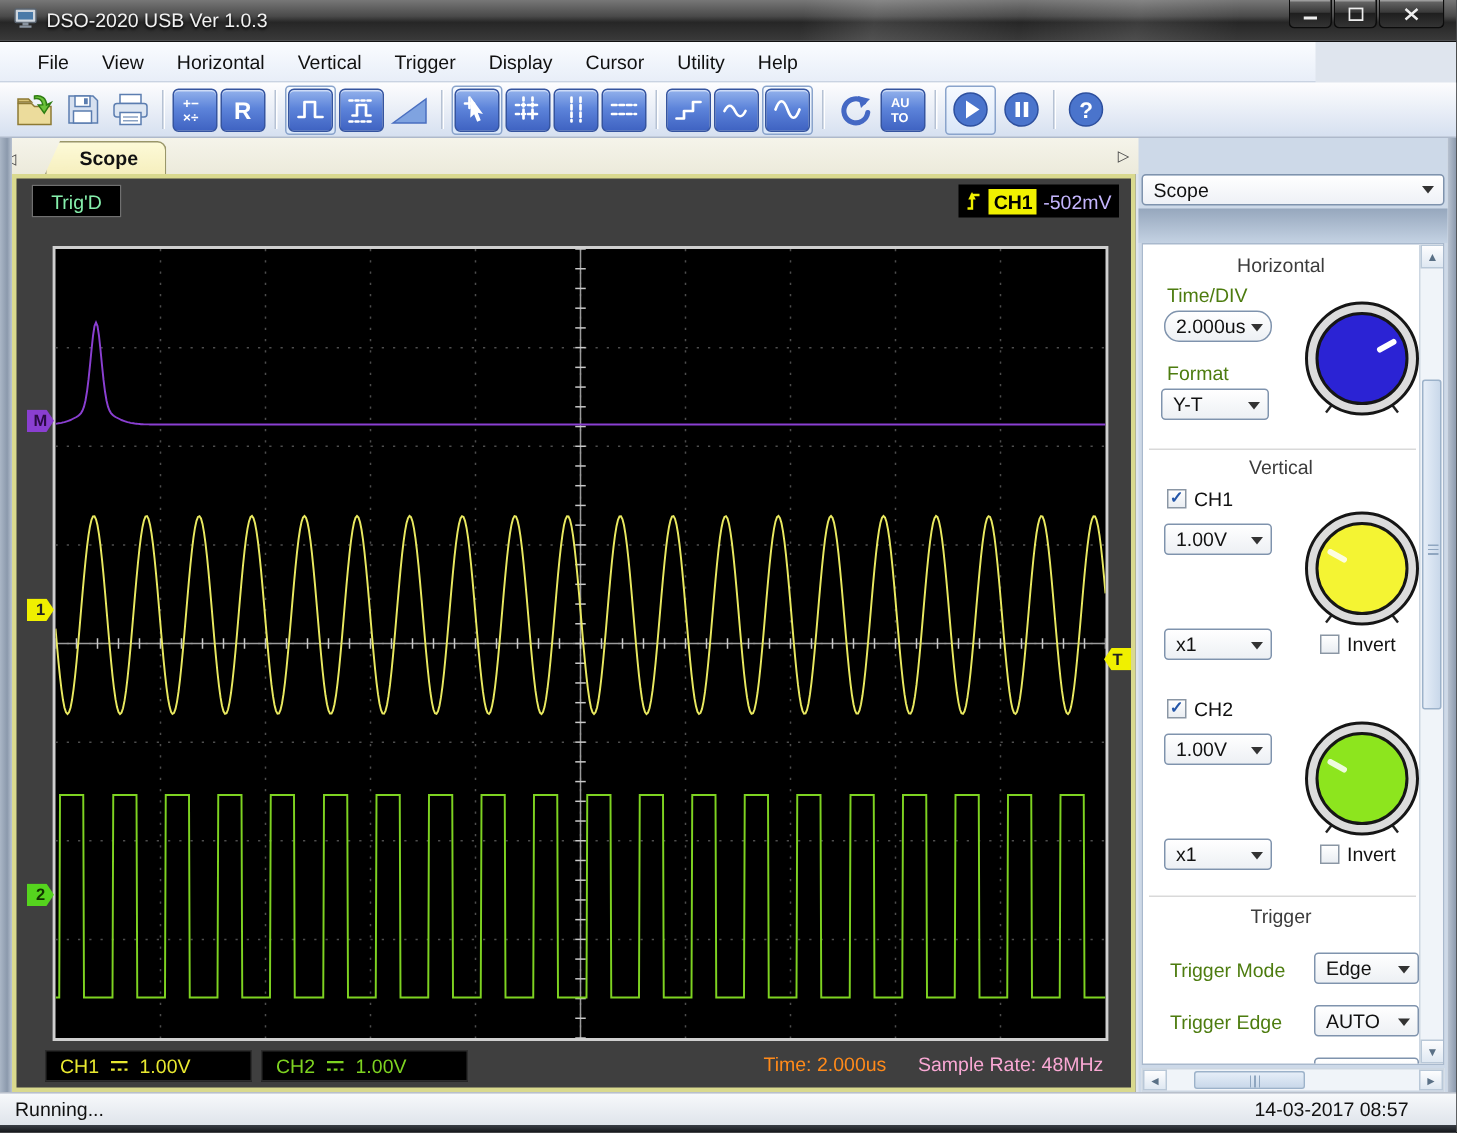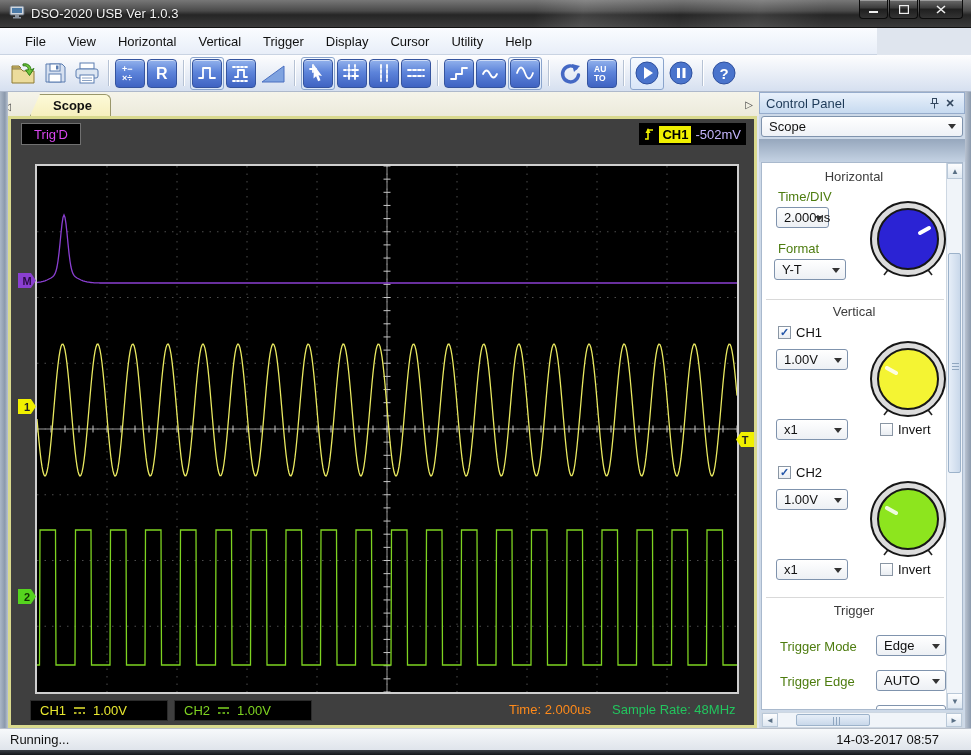--- a/index.html
+++ b/index.html
@@ -305,21 +305,21 @@
     <div class="tab">
         <span>Scope</span>
       </div>
     <div class="tab-scroll right">▷</div>
   </div>
   <div class="left-frame"></div>
   <div class="right-frame"></div>
 
   <div class="scope-panel">
     <div class="trig-box">
-      <span id="trig-status" style="color: #d946ef;">Trig'D</span>
+      <span id="trig-status" style="color: #86efac;">Trig'D</span>
     </div>
     <div class="triginfo">
       <svg width="11" height="16" viewBox="0 0 11 16">
           <path d="M1 13 h3 v-9 h5" fill="none" stroke="#f0f000" stroke-width="1.6"></path>
           <polygon points="4,2 1.5,7 6.5,7" fill="#f0f000"></polygon>
         </svg>
       <span class="ch1-badge">CH1</span>
       <span id="trig-level" style="color: #c4b5fd;">-502mV</span>
     </div>
 
@@ -458,47 +458,35 @@
     </div>
     <div class="scope-footer-box" style="left:163px;width:138px;color:#7ed321;">
       <span>CH2</span>
       <svg width="13" height="9" viewBox="0 0 13 9">
           <line x1="1" y1="2" x2="12" y2="2" stroke="#7ed321" stroke-width="1.5"></line>
           <line x1="1" y1="7" x2="12" y2="7" stroke="#7ed321" stroke-width="1.5" stroke-dasharray="2.5 2"></line>
         </svg>
       <span>1.00V</span>
     </div>
     <span class="readout" style="left:498px;color:#ff8a1a;">Time: 2.000us</span>
-    <span class="readout" style="left:601px;color:#22c55e;">Sample Rate: 48MHz</span>
+    <span class="readout" style="left:601px;color:#f9a8d4;">Sample Rate: 48MHz</span>
   </div>
 
   <div class="cp">
-    <div class="cp-header">
-      <span>Control Panel</span>
-      <span class="sp"></span>
-      <div class="cp-hicon">
-        <svg width="9" height="11" viewBox="0 0 9 11">
-            <rect x="2.5" y="0.5" width="4" height="5" fill="none" stroke="#33475e"></rect>
-            <line x1="0.5" y1="5.5" x2="8.5" y2="5.5" stroke="#33475e"></line>
-            <line x1="4.5" y1="5.5" x2="4.5" y2="10.5" stroke="#33475e"></line>
-          </svg>
-      </div>
-      <div class="cp-hicon">✕</div>
-    </div>
     <div class="cp-select">
       <span>Scope</span>
       <span style="position:absolute;right:6px;top:7px;width:0;height:0;border-left:4px solid transparent;border-right:4px solid transparent;border-top:5px solid #333;"></span>
     </div>
     <div class="cp-gap"></div>
 
     <div class="cp-body">
 
       <div class="sec-title" style="top:6px;">Horizontal</div>
       <div class="cp-label" style="left:16px;top:26px;">Time/DIV</div>
-      <div class="dd" style="left:14px;top:44px;width:53px;">
+      <div class="dd" style="left:14px;top:44px;width:72px;border-radius:10px;">
         <span>2.000us</span>
           <span class="arrow"></span>
       </div>
       <div class="cp-label" style="left:16px;top:78px;">Format</div>
       <div class="dd" style="left:12px;top:96px;width:72px;">
         <span>Y-T</span>
           <span class="arrow"></span>
       </div>
       <svg class="knob" style="left:106px;top:36px;" width="80" height="84" viewBox="0 0 80 84">
         <line x1="16" y1="76" x2="23" y2="67" stroke="#222" stroke-width="1.6"></line>

